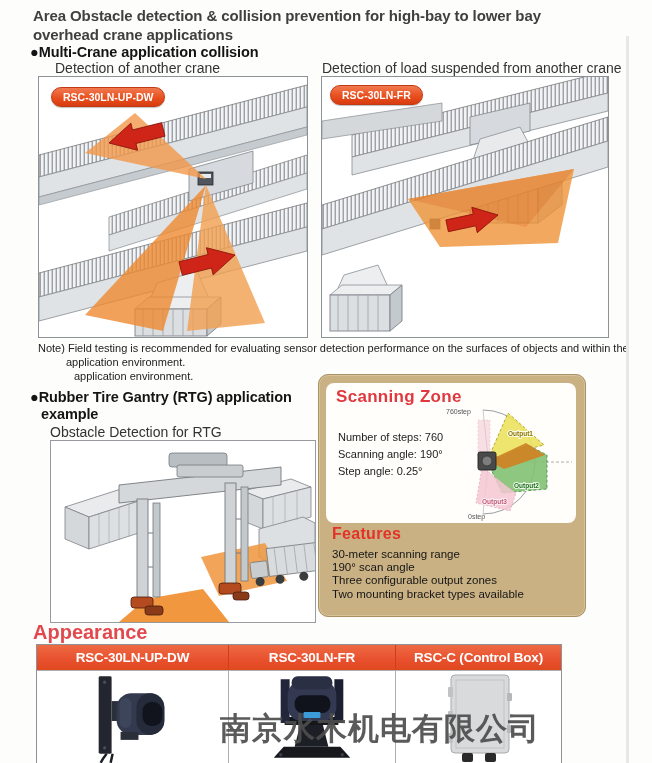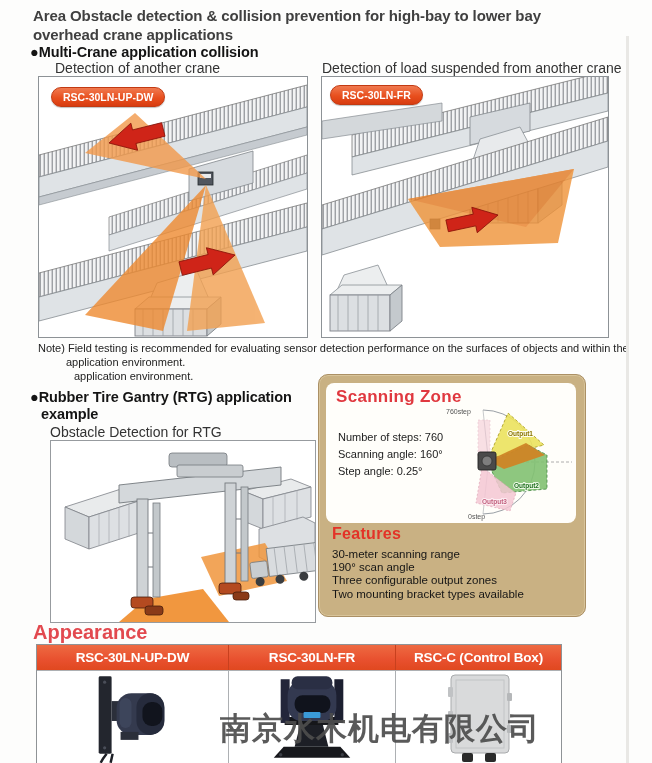--- a/index.html
+++ b/index.html
@@ -281,21 +281,21 @@
       <rect x="182" y="151" width="16" height="8" rx="3" fill="#8a3a18" stroke="#4a1f0c" stroke-width="0.8"></rect>
     </g>
   </svg>
 </div>
 
 <div class="abs tan-panel">
   <div class="abs white-card">
     <div class="abs sz-title">Scanning Zone</div>
     <div class="abs sz-specs">
       <div>Number of steps: 760</div>
-      <div>Scanning angle: 160°</div>
+      <div>Scanning angle: 190°</div>
       <div>Step angle: 0.25°</div>
     </div>
     <svg class="abs sz-svg" width="130" height="116" viewBox="0 0 130 116">
       <path d="M39,5 A52,52 0 0 1 39,109" fill="none" stroke="#9aa0a6" stroke-width="1"></path>
       <line x1="39" y1="5" x2="44" y2="52" stroke="#b0b4b8" stroke-width="0.7"></line>
       <line x1="39" y1="109" x2="44" y2="62" stroke="#b0b4b8" stroke-width="0.7"></line>
       <line x1="52" y1="57" x2="128" y2="57" stroke="#999" stroke-width="0.8" stroke-dasharray="3,2"></line>
       <rect x="34" y="15" width="12" height="38" fill="#f3c6d3" opacity="0.55" stroke="#d898ab" stroke-width="0.6" stroke-dasharray="2,2"></rect>
       <polygon points="44,54 64,8 100,40" fill="#ece35e" opacity="0.9" stroke="#9b8c00" stroke-width="0.8" stroke-dasharray="3,2"></polygon>
       <polygon points="44,58 84,40 103,50 103,84 58,88" fill="#82c272" opacity="0.9" stroke="#2f7a2f" stroke-width="0.8" stroke-dasharray="3,2"></polygon>

